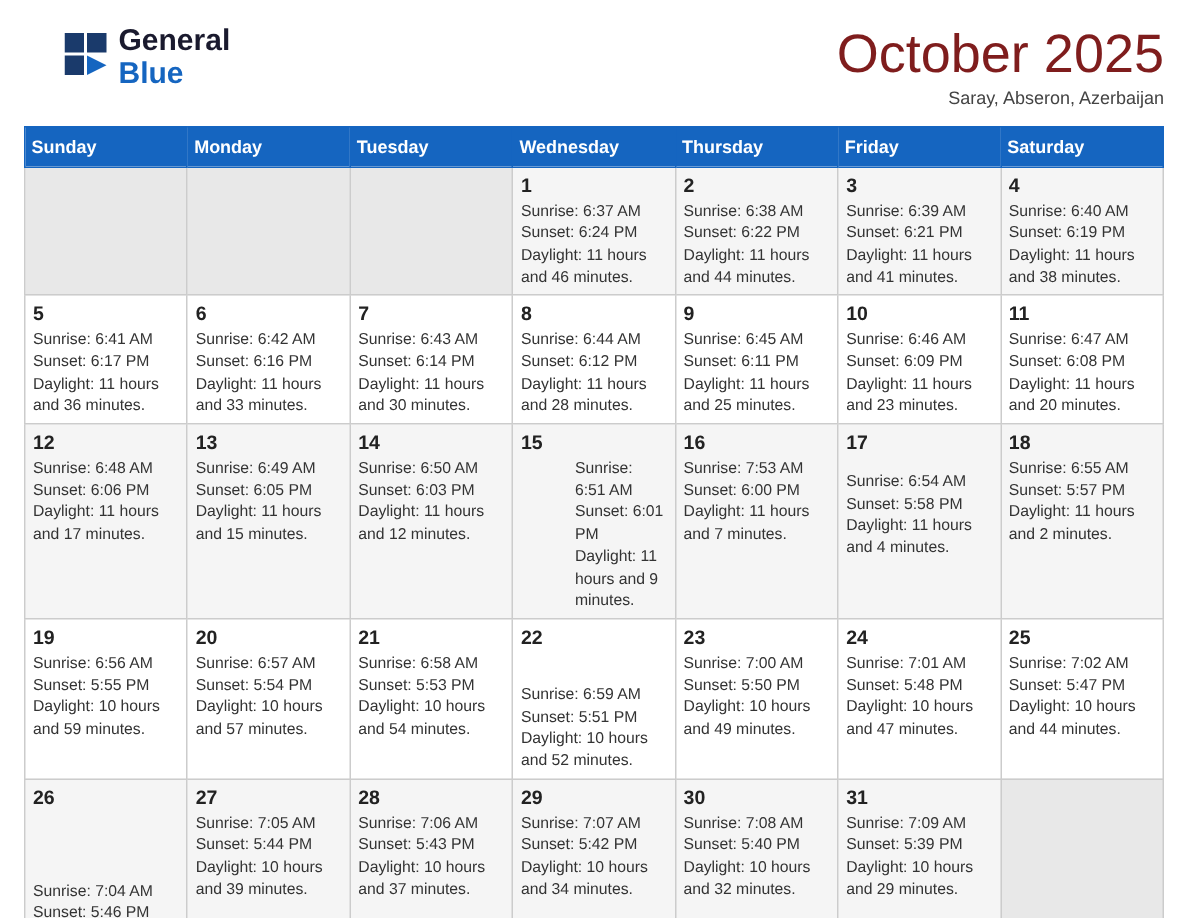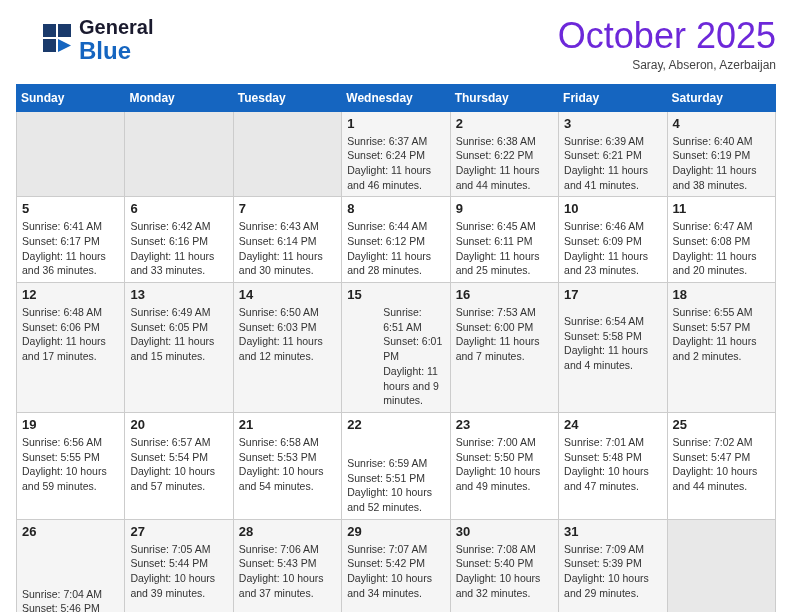--- a/index.html
+++ b/index.html
@@ -25,21 +25,21 @@
       display: flex;
       align-items: center;
       padding-left: 27px;
     }
     .title-block {
       text-align: right;
     }
     .month-title {
       font-size: 36px;
       font-weight: 300;
-      color: #6d28d9;
+      color: #7f1d1d;
       line-height: 1.1;
     }
     .location {
       font-size: 12px;
       color: #444;
       margin-top: 2px;
     }
     .calendar {
       width: 100%;
       border-collapse: collapse;
@@ -94,21 +94,21 @@
           <rect x="0" y="0" width="13" height="13" fill="#1a3a6b"></rect>
           <rect x="0" y="15" width="13" height="13" fill="#1a3a6b"></rect>
           <rect x="15" y="0" width="13" height="13" fill="#1a3a6b"></rect>
           <polygon points="15,15 28,21.5 15,28" fill="#1565c0"></polygon>
         </svg>
       </span>
       <div>
         <div style="font-size:20px; font-weight:bold; color:#1a1a2e; line-height:1.1;">
           <span>General</span>
         </div>
-        <div style="font-size:24px; font-weight:bold; color:#1565c0; line-height:1.1;">
+        <div style="font-size:20px; font-weight:bold; color:#1565c0; line-height:1.1;">
           <span>Blue</span>
         </div>
       </div>
     </div>
   </div>
   <div class="title-block">
     <div class="month-title">October 2025</div>
     <div class="location">Saray, Abseron, Azerbaijan</div>
   </div>
 </div>

